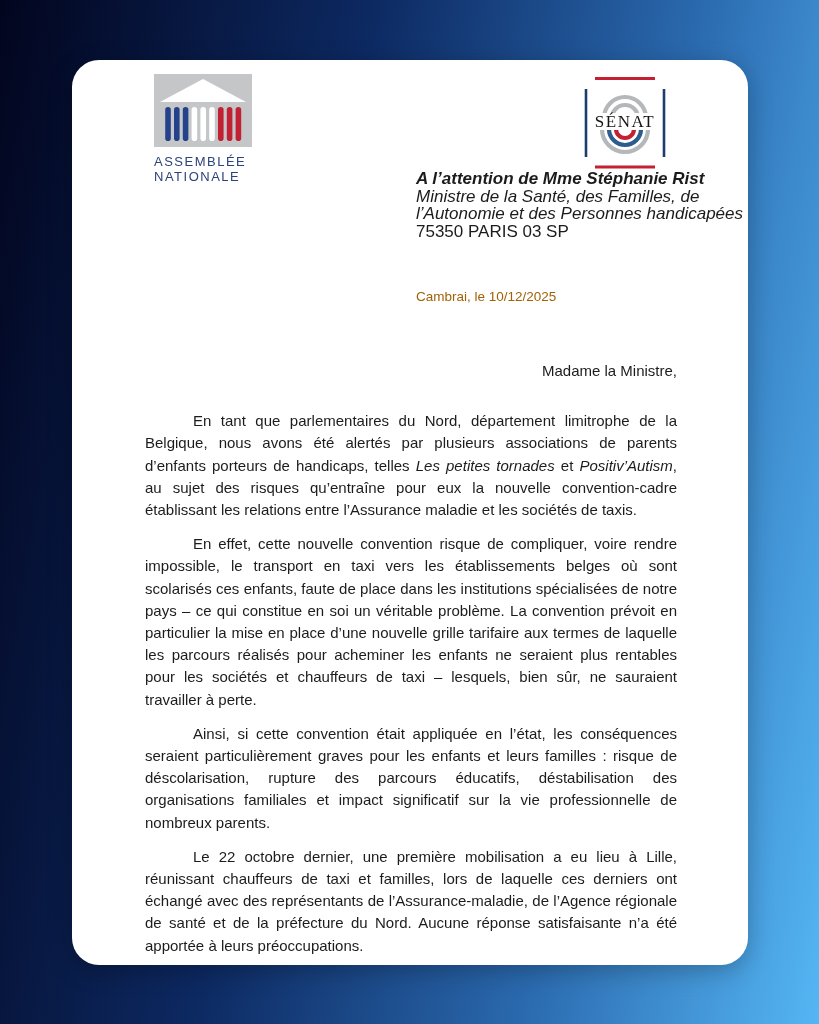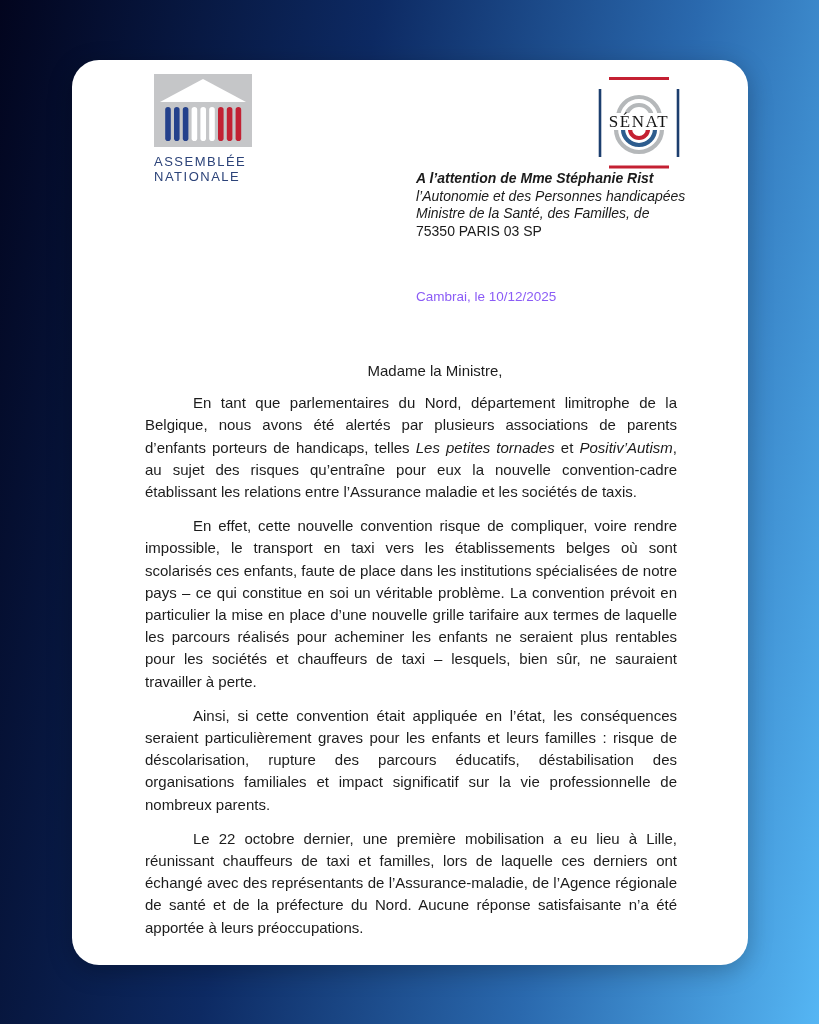--- a/index.html
+++ b/index.html
@@ -13,32 +13,32 @@
   .paper {
     position:absolute; left:72px; top:60px;
     width:676px; height:905px;
     background:#ffffff; border-radius:27px;
     box-shadow:0 6px 24px rgba(0,0,0,.25);
   }
   
   .an-logo { position:absolute; left:82px; top:14px; width:86px; text-align:center; }
   .an-text { margin-top:3px; color:#2c4379; font-size:13px; line-height:15px;
              letter-spacing:1.5px; font-weight:500; white-space:nowrap; }
-  .senat-logo { position:absolute; left:526px; top:16px; width:82px; }
+  .senat-logo { position:absolute; left:512px; top:16px; width:82px; }
   
-  .recipient { position:absolute; left:344px; top:110px; font-size:14px;
+  .recipient { position:absolute; left:344px; top:110px; font-size:17px;
                line-height:17.6px; color:#1b1b1b; }
   .recipient .attn { font-weight:bold; font-style:italic; }
   .recipient .ital { font-style:italic; }
-  .dateline { position:absolute; left:344px; top:229px; font-size:13.5px; color:#8b5cf6; }
+  .dateline { position:absolute; left:344px; top:229px; font-size:13.5px; color:#a16207; }
   
   .letter-body { position:absolute; left:73px; top:300px; width:532px;
                  font-size:15px; line-height:22.2px; color:#1c1c1c; }
   .letter-body p { text-align:justify; text-indent:48px; margin-bottom:12px; }
-  .letter-body .salutation { text-align:center; margin-bottom:10px; }
+  .letter-body .salutation { text-align:right; margin-bottom:28px; }
   .letter-body em { }
 </style>
 </head>
 <body>
 
 <div class="paper">
 
   <div class="an-logo">
     <svg width="98" height="73" viewBox="0 0 98 73" xmlns="http://www.w3.org/2000/svg">
       <rect x="0" y="0" width="98" height="73" fill="#c5c6c8"></rect>
@@ -70,22 +70,22 @@
       <path d="M 18 53 A 23 23 0 0 0 64 53" fill="none" stroke="#b5b8ba" stroke-width="4.2"></path>
       <path d="M 25 53 A 16 16 0 0 0 57 53" fill="none" stroke="#2d5d8e" stroke-width="4.2"></path>
       <path d="M 32 53 A 9 9 0 0 0 50 53" fill="none" stroke="#c42032" stroke-width="4.2"></path>
       <rect x="8" y="37" width="66" height="17" fill="#ffffff"></rect>
       <text x="41" y="51" text-anchor="middle" font-family="Liberation Serif, serif" font-size="17" letter-spacing="1.5" fill="#141414">SÉNAT</text>
     </svg>
   </div>
 
   <div class="recipient">
     <div class="attn">A l’attention de Mme Stéphanie Rist</div>
+    <div class="ital">Ministre de la Santé, des Familles, de</div>
     <div class="ital">l’Autonomie et des Personnes handicapées</div>
-    <div class="ital">Ministre de la Santé, des Familles, de</div>
     <div>75350 PARIS 03 SP</div>
   </div>
 
   <div class="dateline">Cambrai, le 10/12/2025</div>
 
   <div class="letter-body">
     <p class="salutation">Madame la Ministre,</p>
 
     <p><span>En tant que parlementaires du Nord, département limitrophe de la Belgique, nous avons été alertés par plusieurs associations de parents d’enfants porteurs de handicaps, telles </span><em>Les petites tornades</em><span> et </span><em>Positiv’Autism</em><span>, au sujet des risques qu’entraîne pour eux la nouvelle convention-cadre établissant les relations entre l’Assurance maladie et les sociétés de taxis.</span></p>
 

